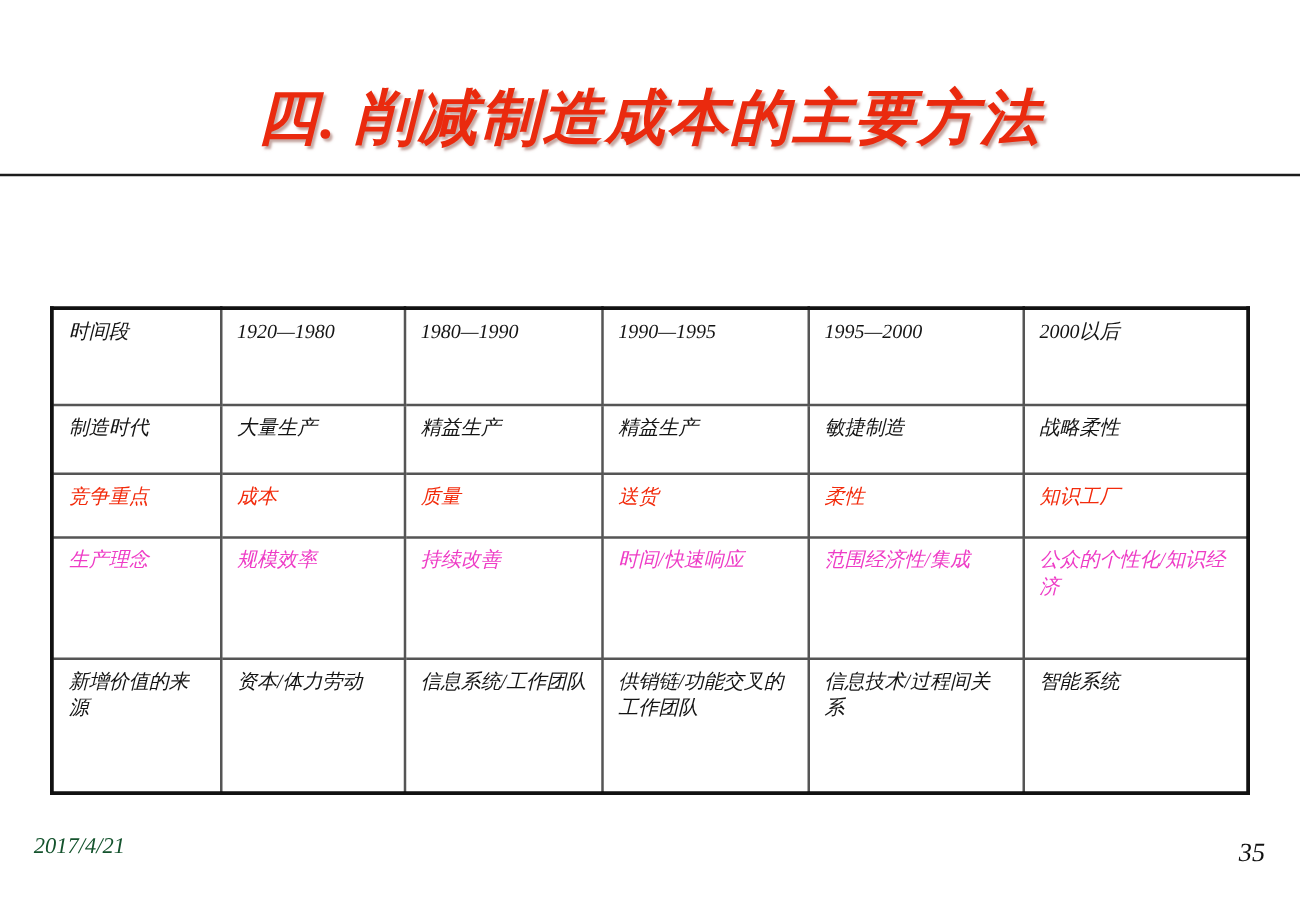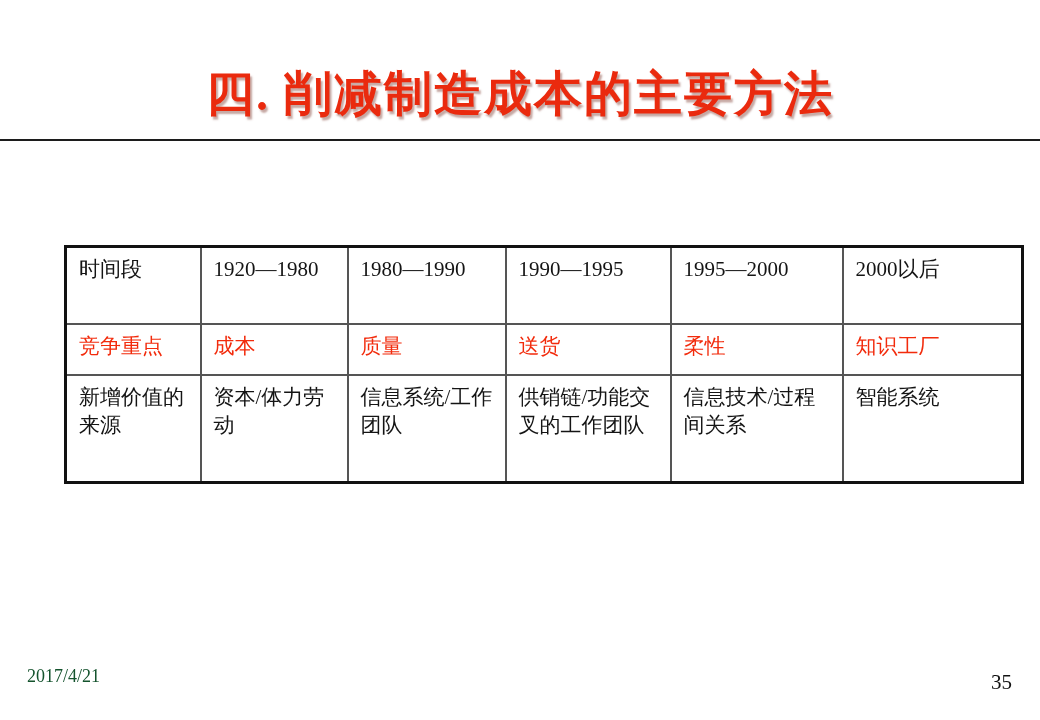--- a/index.html
+++ b/index.html
@@ -3,21 +3,21 @@
 <meta charset="utf-8">
 <style>
   * { margin: 0; padding: 0; box-sizing: border-box; }
   html, body {
     width: 1040px; height: 720px;
     background: #ffffff;
     font-family: "Liberation Serif", "DejaVu Serif", serif;
     overflow: hidden;
     position: relative;
   }
-  .slide { position: relative; width: 1040px; height: 720px; }
+  .slide { position: relative; width: 1040px; height: 720px; font-style: italic; }
 
   .slide-title {
     position: absolute;
     top: 62px; left: 0; width: 100%;
     text-align: center;
     font-size: 48px;
     font-weight: bold;
     color: #ea2a0e;
     letter-spacing: 2px;
     text-shadow: 2px 3px 2px rgba(150, 95, 85, 0.55);
@@ -36,25 +36,25 @@
     top: 172px; left: 46px;
     font-size: 32px;
     font-weight: bold;
     color: #8e0a94;
     letter-spacing: 1px;
     white-space: nowrap;
   }
 
   table.evolution {
     position: absolute;
-    top: 245px; left: 64px;
+    top: 245px; left: 40px;
     width: 957px;
     border-collapse: collapse;
     table-layout: fixed;
-    font-size: 21px;
+    font-size: 16px;
     line-height: 1.35;
   }
   table.evolution td {
     border: 2px solid #555555;
     vertical-align: top;
     text-align: left;
     padding: 7px 10px 4px 12px;
     overflow: hidden;
   }
   table.evolution { border: 3px solid #111111; }
@@ -102,27 +102,43 @@
     </colgroup>
     <tbody>
       <tr class="r0 row-black">
         <td>时间段</td>
         <td>1920—1980</td>
         <td>1980—1990</td>
         <td>1990—1995</td>
         <td>1995—2000</td>
         <td>2000以后</td>
       </tr>
+      <tr class="r1 row-black">
+        <td>制造时代</td>
+        <td>大量生产</td>
+        <td>精益生产</td>
+        <td>精益生产</td>
+        <td>敏捷制造</td>
+        <td>战略柔性</td>
+      </tr>
       <tr class="r2 row-red">
         <td>竞争重点</td>
         <td>成本</td>
         <td>质量</td>
         <td>送货</td>
         <td>柔性</td>
         <td>知识工厂</td>
+      </tr>
+      <tr class="r3 row-magenta">
+        <td>生产理念</td>
+        <td>规模效率</td>
+        <td>持续改善</td>
+        <td>时间/快速响应</td>
+        <td>范围经济性/集成</td>
+        <td>公众的个性化/知识经济</td>
       </tr>
       <tr class="r4 row-black">
         <td>新增价值的来源</td>
         <td>资本/体力劳动</td>
         <td>信息系统/工作团队</td>
         <td>供销链/功能交叉的工作团队</td>
         <td>信息技术/过程间关系</td>
         <td>智能系统</td>
       </tr>
     </tbody>

